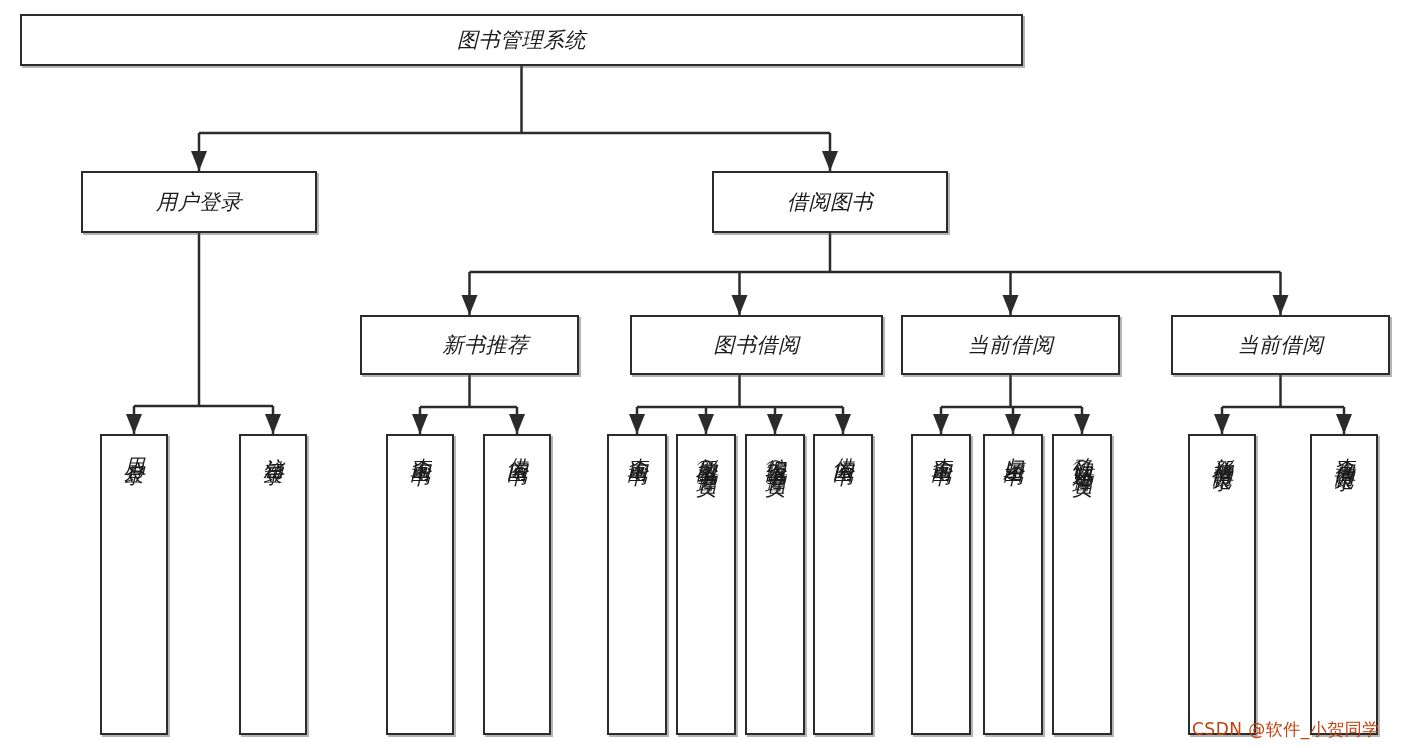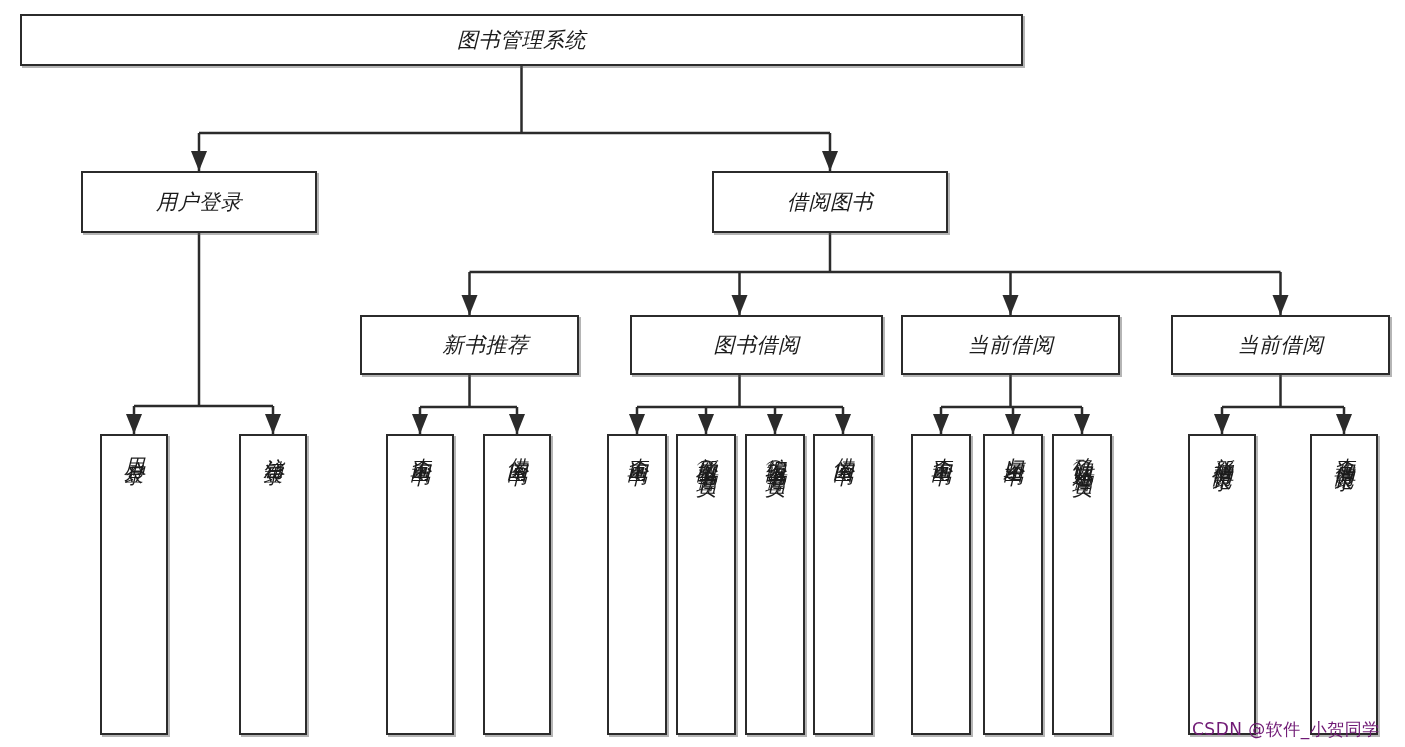--- a/index.html
+++ b/index.html
@@ -51,21 +51,21 @@
   }
   .node.vertical .label {
     writing-mode: vertical-rl;
     text-orientation: upright;
     font-size: 20px;
     letter-spacing: 3px;
     margin: 0 auto;
   }
   .watermark {
     position: absolute;
-    color: #701a75;
+    color: #c2410c;
     font-size: 17px;
     letter-spacing: 0.5px;
     white-space: nowrap;
     pointer-events: none;
   }
 </style>
 </head>
 <body>
 
 <div id="canvas">

